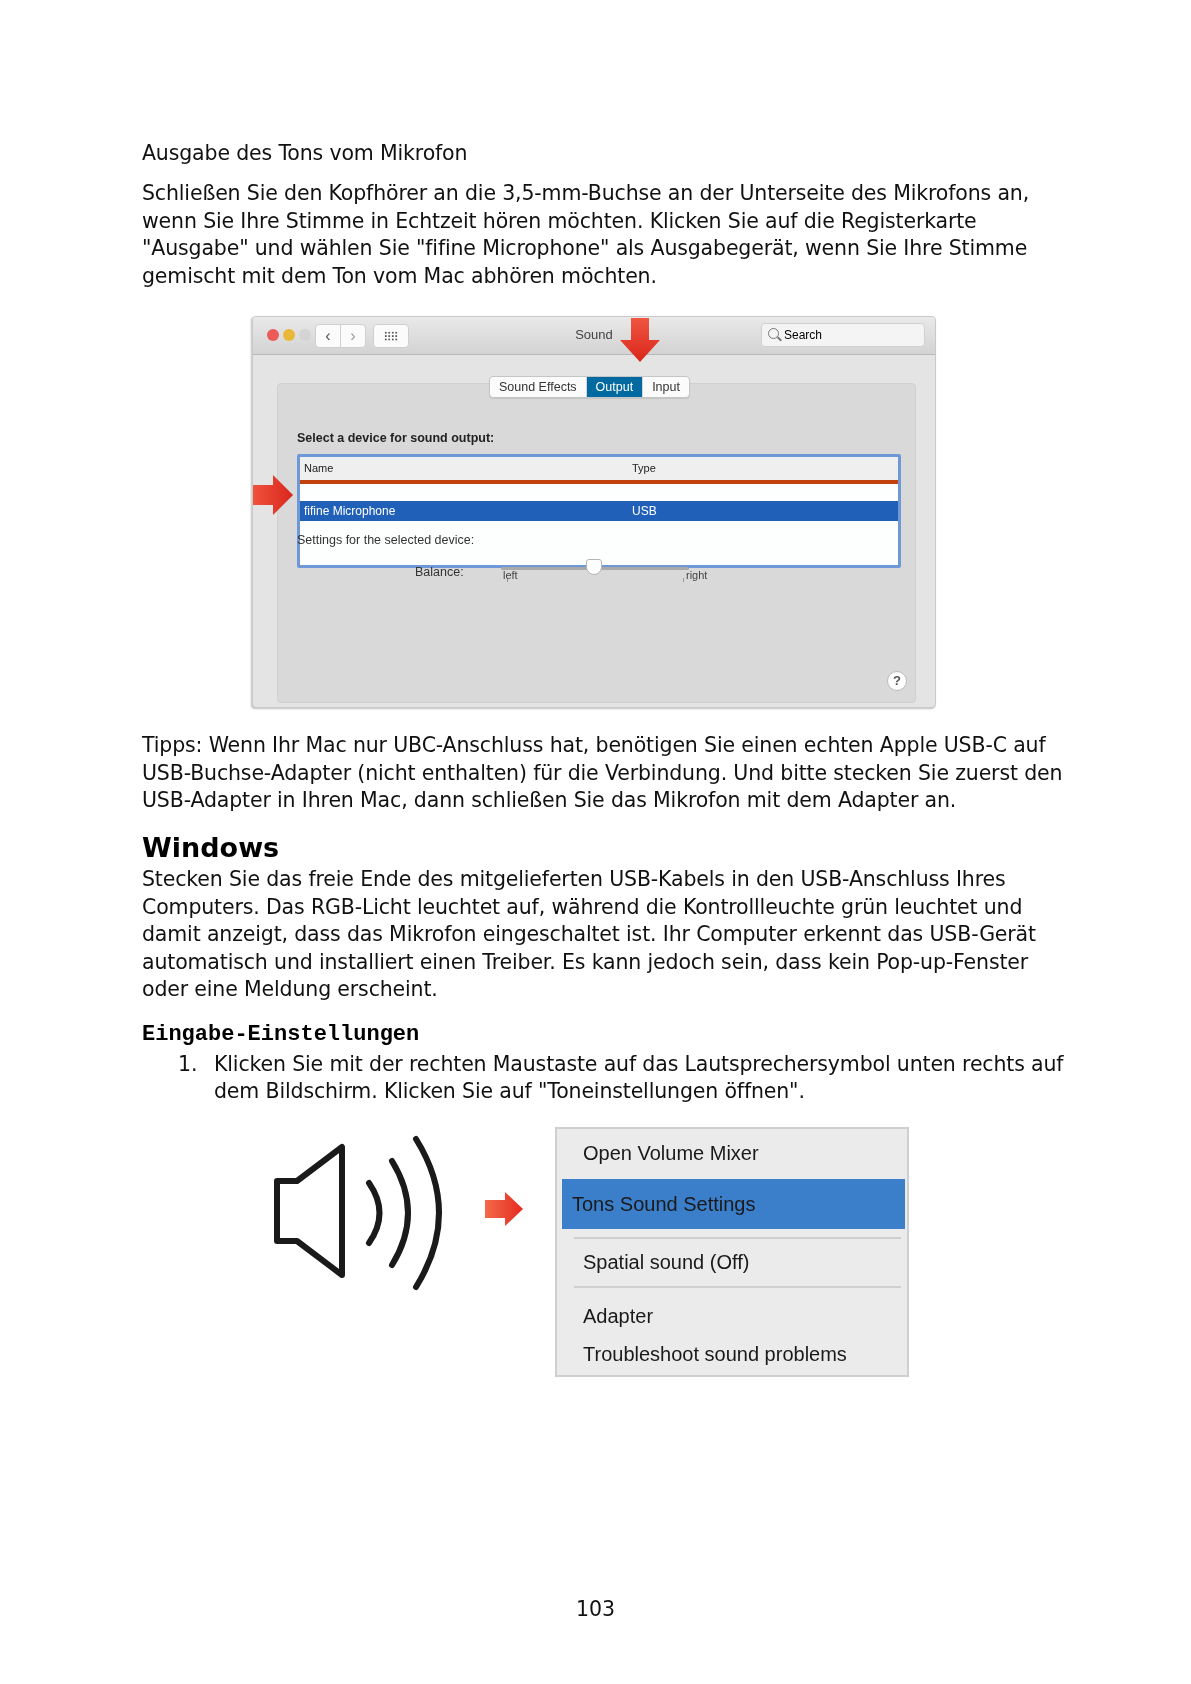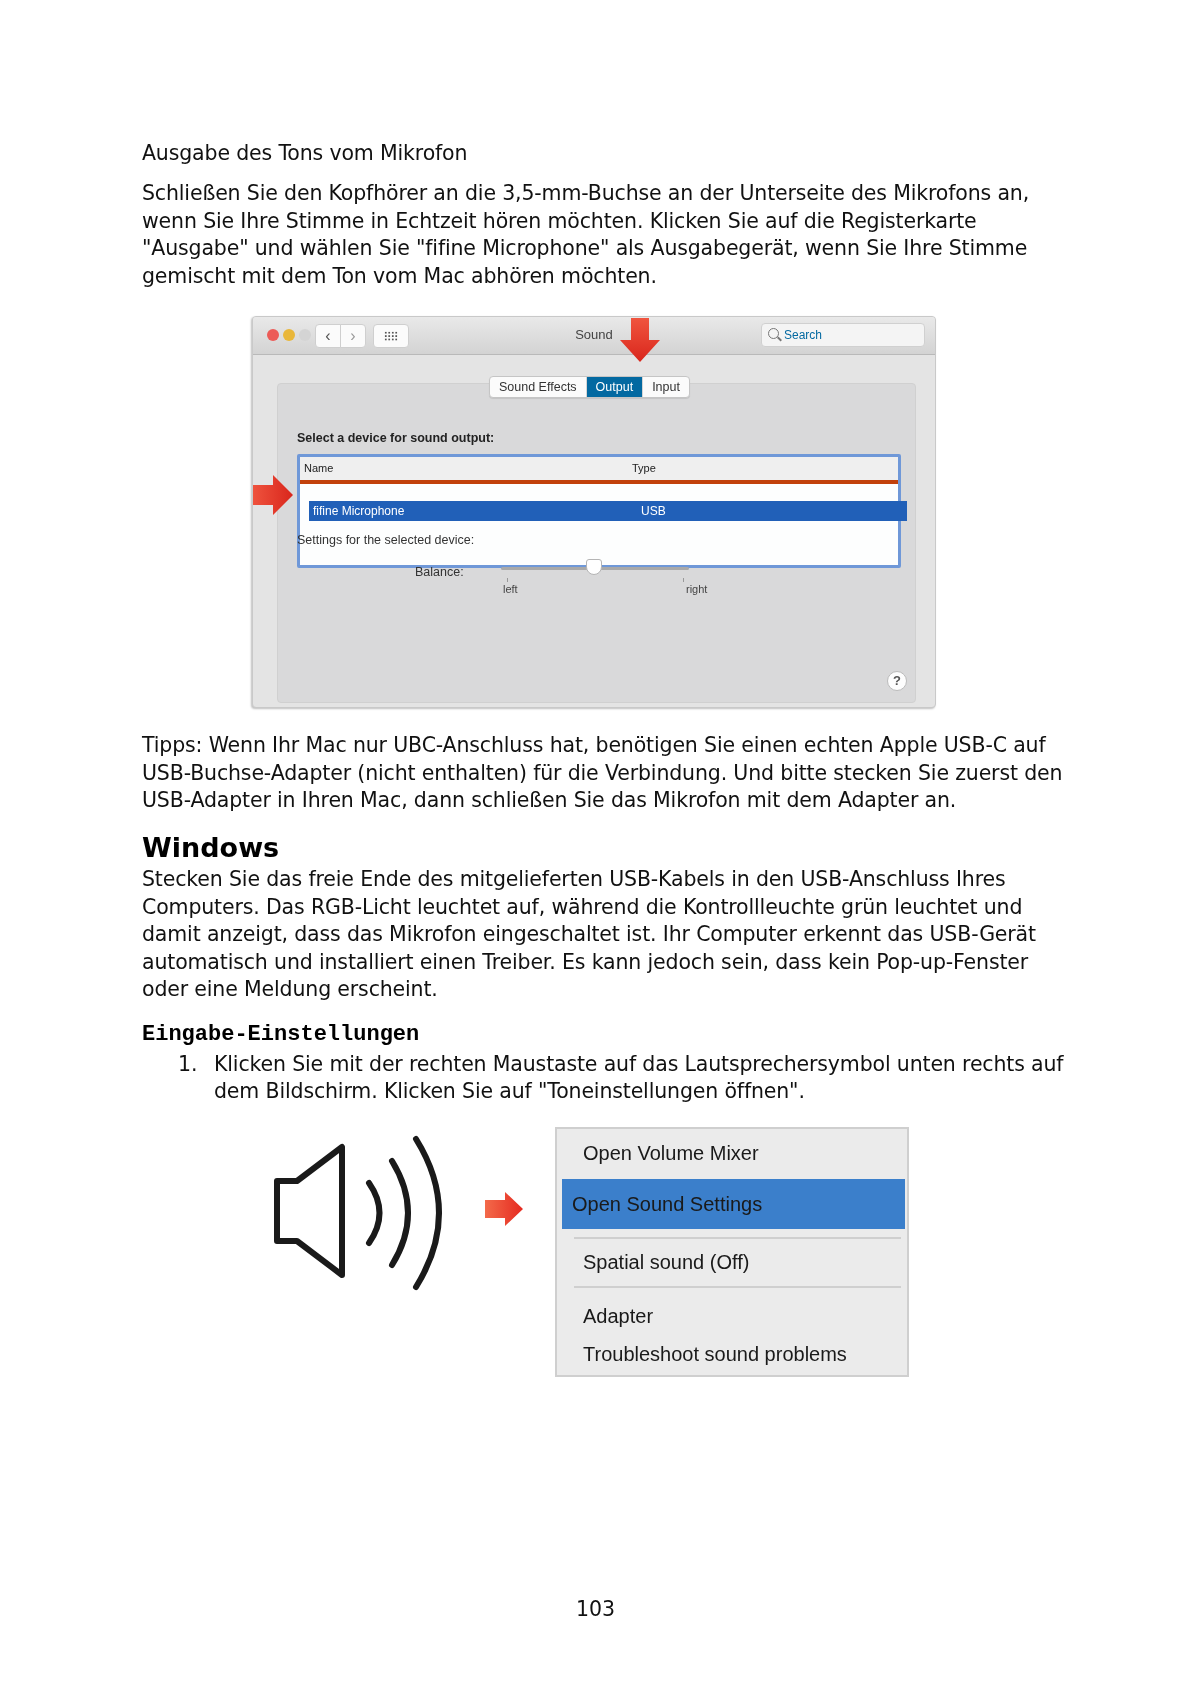--- a/index.html
+++ b/index.html
@@ -64,21 +64,21 @@
     background-image: radial-gradient(circle, #555 1px, transparent 1.3px);
     background-size: 3.5px 3.4px;
   }
   .mac-title {
     position: absolute; left: 0; width: 100%; top: 10px; text-align: center;
     font-size: 13px; color: #444;
   }
   .mac-search {
     position: absolute; right: 10px; top: 6px; width: 162px; height: 22px;
     background: #f4f4f4; border: 1px solid #d0d0d0; border-radius: 4px;
-    font-size: 12px; color: #0369a1; line-height: 22px;
+    font-size: 12px; color: #000000; line-height: 22px;
   }
   .mac-search .mag { position: absolute; left: 6px; top: 4px; width: 9px; height: 9px; border: 1.6px solid #777; border-radius: 50%; }
   .mac-search .mag::after { content: ""; position: absolute; left: 8px; top: 9px; width: 5px; height: 2px; background: #777; transform: rotate(45deg); }
   .mac-search .ph { position: absolute; left: 22px; top: 0; }
 
   .mac-panel {
     position: absolute; left: 24px; top: 66px; width: 637px; height: 318px;
     background: #d9d9da; border: 1px solid #d0d0d0; border-radius: 4px;
   }
   .seg {
@@ -101,21 +101,21 @@
   .devtable .row { position: absolute; left: 0; width: 100%; height: 20px; }
   .devtable .row.sel { background: #2160b8; }
   .devtable .row.sel .cell { color: #fff; }
 
   .slider-track { position: absolute; left: 248px; top: 250px; width: 188px; height: 3px; background: #a9a9a9; border-radius: 2px; }
   .slider-thumb {
     position: absolute; left: 333px; top: 242px; width: 14px; height: 14px; background: #fff;
     border: 1px solid #b5b5b5; border-radius: 3px 3px 50% 50%; transform: none;
   }
   .tick { position: absolute; top: 261px; width: 1px; height: 4px; background: #999; }
-  .tick-lbl { position: absolute; top: 266px; font-size: 11px; color: #444; }
+  .tick-lbl { position: absolute; top: 252px; font-size: 11px; color: #444; }
   .help-btn {
     position: absolute; right: 28px; bottom: 16px; width: 18px; height: 18px; border-radius: 50%;
     background: #fdfdfd; border: 1px solid #bbb; text-align: center; font-size: 13px; font-weight: bold;
     line-height: 18px; color: #555;
   }
 
   .red-arrow-down { position: absolute; left: 367px; top: 1px; width: 40px; height: 44px; z-index: 5; }
   .red-arrow-right { position: absolute; left: -2px; top: 158px; width: 42px; height: 40px; z-index: 5; }
 
   
@@ -168,21 +168,21 @@
     <div>Input</div>
   </div>
 
   <div class="mac-label bold" style="left:44px; top:114px;">Select a device for sound output:</div>
 
   <div class="devtable">
     <div class="hdr">
       <div class="cell" style="left:4px; top:1px; font-size:11px;">Name</div>
       <div class="cell" style="left:332px; top:1px; font-size:11px;">Type</div>
     </div>
-    <div class="row sel" style="top:44px;margin-left:9px;">
+    <div class="row sel" style="top:44px;">
       <div class="cell" style="left:4px; top:0;">fifine Microphone</div>
       <div class="cell" style="left:332px; top:0;">USB</div>
     </div>
   </div>
 
   <div class="mac-label" style="left:44px; top:216px;">Settings for the selected device:</div>
   <div class="mac-label" style="left:162px; top:248px;">Balance:</div>
   <div class="slider-track"></div>
   <div class="slider-thumb"></div>
   <div class="tick" style="left:254px;"></div>
@@ -248,21 +248,21 @@
       <linearGradient id="gw" x1="0" y1="0" x2="1" y2="0">
         <stop offset="0" stop-color="#f36a4a"></stop>
         <stop offset="1" stop-color="#e52a20"></stop>
       </linearGradient>
     </defs>
   <polygon points="0,8 20,8 20,0 38,17 20,34 20,26 0,26" fill="url(#gw)"></polygon>
 </svg>
 
 <div class="win-menu">
   <div class="win-item" style="top:9px;">Open Volume Mixer</div>
-  <div class="win-item hl" style="top:50px;">Open Sound  Settings</div>
+  <div class="win-item hl" style="top:50px;">Tons Sound  Settings</div>
   <div class="win-sep" style="top:108px;"></div>
   <div class="win-item" style="top:118px;">Spatial sound (Off)</div>
   <div class="win-sep" style="top:157px;"></div>
   <div class="win-item" style="top:172px;">Adapter</div>
   <div class="win-item" style="top:210px;">Troubleshoot sound problems</div>
 </div>
 
 <div class="page-num">103</div>
 
 </body></html>

